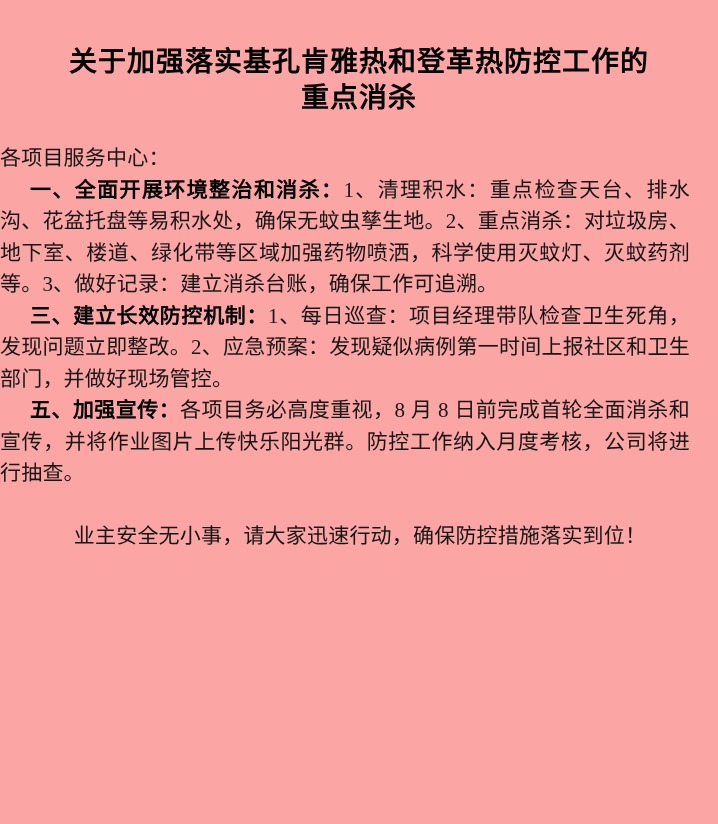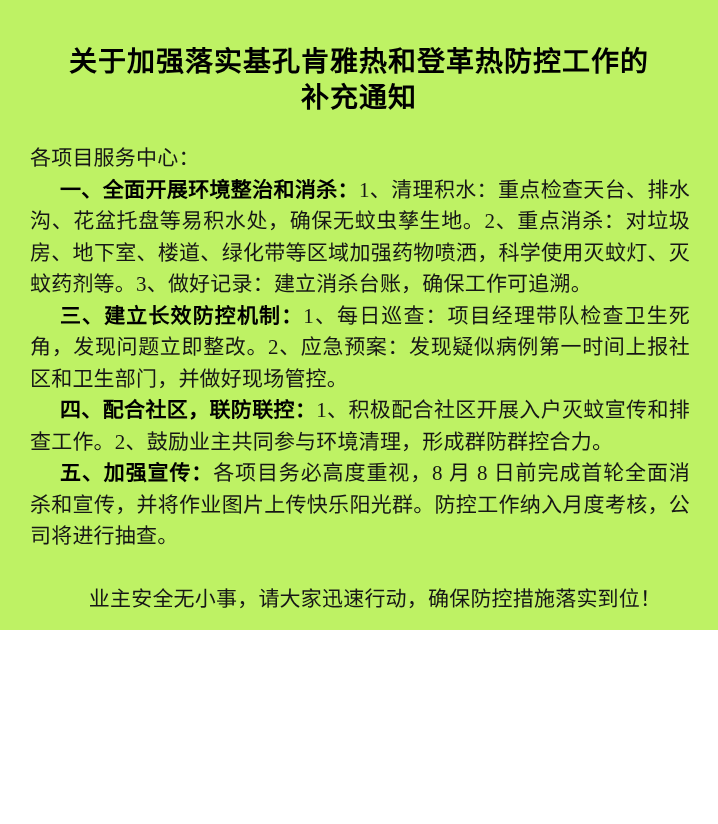--- a/index.html
+++ b/index.html
@@ -6,37 +6,36 @@
   html, body {
     background: #ffffff;
   }
   body {
     font-family: "Liberation Serif", "DejaVu Serif", serif;
     color: #161616;
   }
   .page {
     position: relative;
     width: 718px;
-    height: 630px;
-    background: #bef264;
+    height: 824px;
+    background: #fca5a5;
     overflow: hidden;
   }
   .doc-title {
     padding-top: 44px;
     text-align: center;
     font-weight: bold;
     color: #000000;
     font-size: 28px;
     line-height: 36px;
     letter-spacing: 1px;
   }
   .doc-title .title-line { display: block; }
   .content {
     margin-top: 27px;
-    padding-left: 30px;
     padding-right: 28px;
     font-size: 21px;
     line-height: 31.5px;
     text-align: justify;
     letter-spacing: 0.2px;
   }
   p.para {
     margin: 0;
     text-indent: 30px;
   }
@@ -52,33 +51,32 @@
     color: #000000;
   }
 </style>
 </head>
 <body>
 
 <div class="page">
 
   <h1 class="doc-title">
     <span class="title-line">关于加强落实基孔肯雅热和登革热防控工作的</span>
-    <span class="title-line">补充通知</span>
+    <span class="title-line">重点消杀</span>
   </h1>
 
   <div class="content">
 
     <p class="para salutation">各项目服务中心：</p>
 
 
     <p class="para"><span class="lead">一、全面开展环境整治和消杀：</span><span>1、清理积水：重点检查天台、排水沟、花盆托盘等易积水处，确保无蚊虫孳生地。2、重点消杀：对垃圾房、地下室、楼道、绿化带等区域加强药物喷洒，科学使用灭蚊灯、灭蚊药剂等。3、做好记录：建立消杀台账，确保工作可追溯。</span></p>
 
 
     <p class="para"><span class="lead">三、建立长效防控机制：</span><span>1、每日巡查：项目经理带队检查卫生死角，发现问题立即整改。2、应急预案：发现疑似病例第一时间上报社区和卫生部门，并做好现场管控。</span></p>
 
-    <p class="para"><span class="lead">四、配合社区，联防联控：</span><span>1、积极配合社区开展入户灭蚊宣传和排查工作。2、鼓励业主共同参与环境清理，形成群防群控合力。</span></p>
 
     <p class="para"><span class="lead">五、加强宣传：</span><span>各项目务必高度重视，8 月 8 日前完成首轮全面消杀和宣传，并将作业图片上传快乐阳光群。防控工作纳入月度考核，公司将进行抽查。</span></p>
 
     <p class="para closing">业主安全无小事，请大家迅速行动，确保防控措施落实到位！</p>
 
   </div>
 </div>
 
 </body></html>

